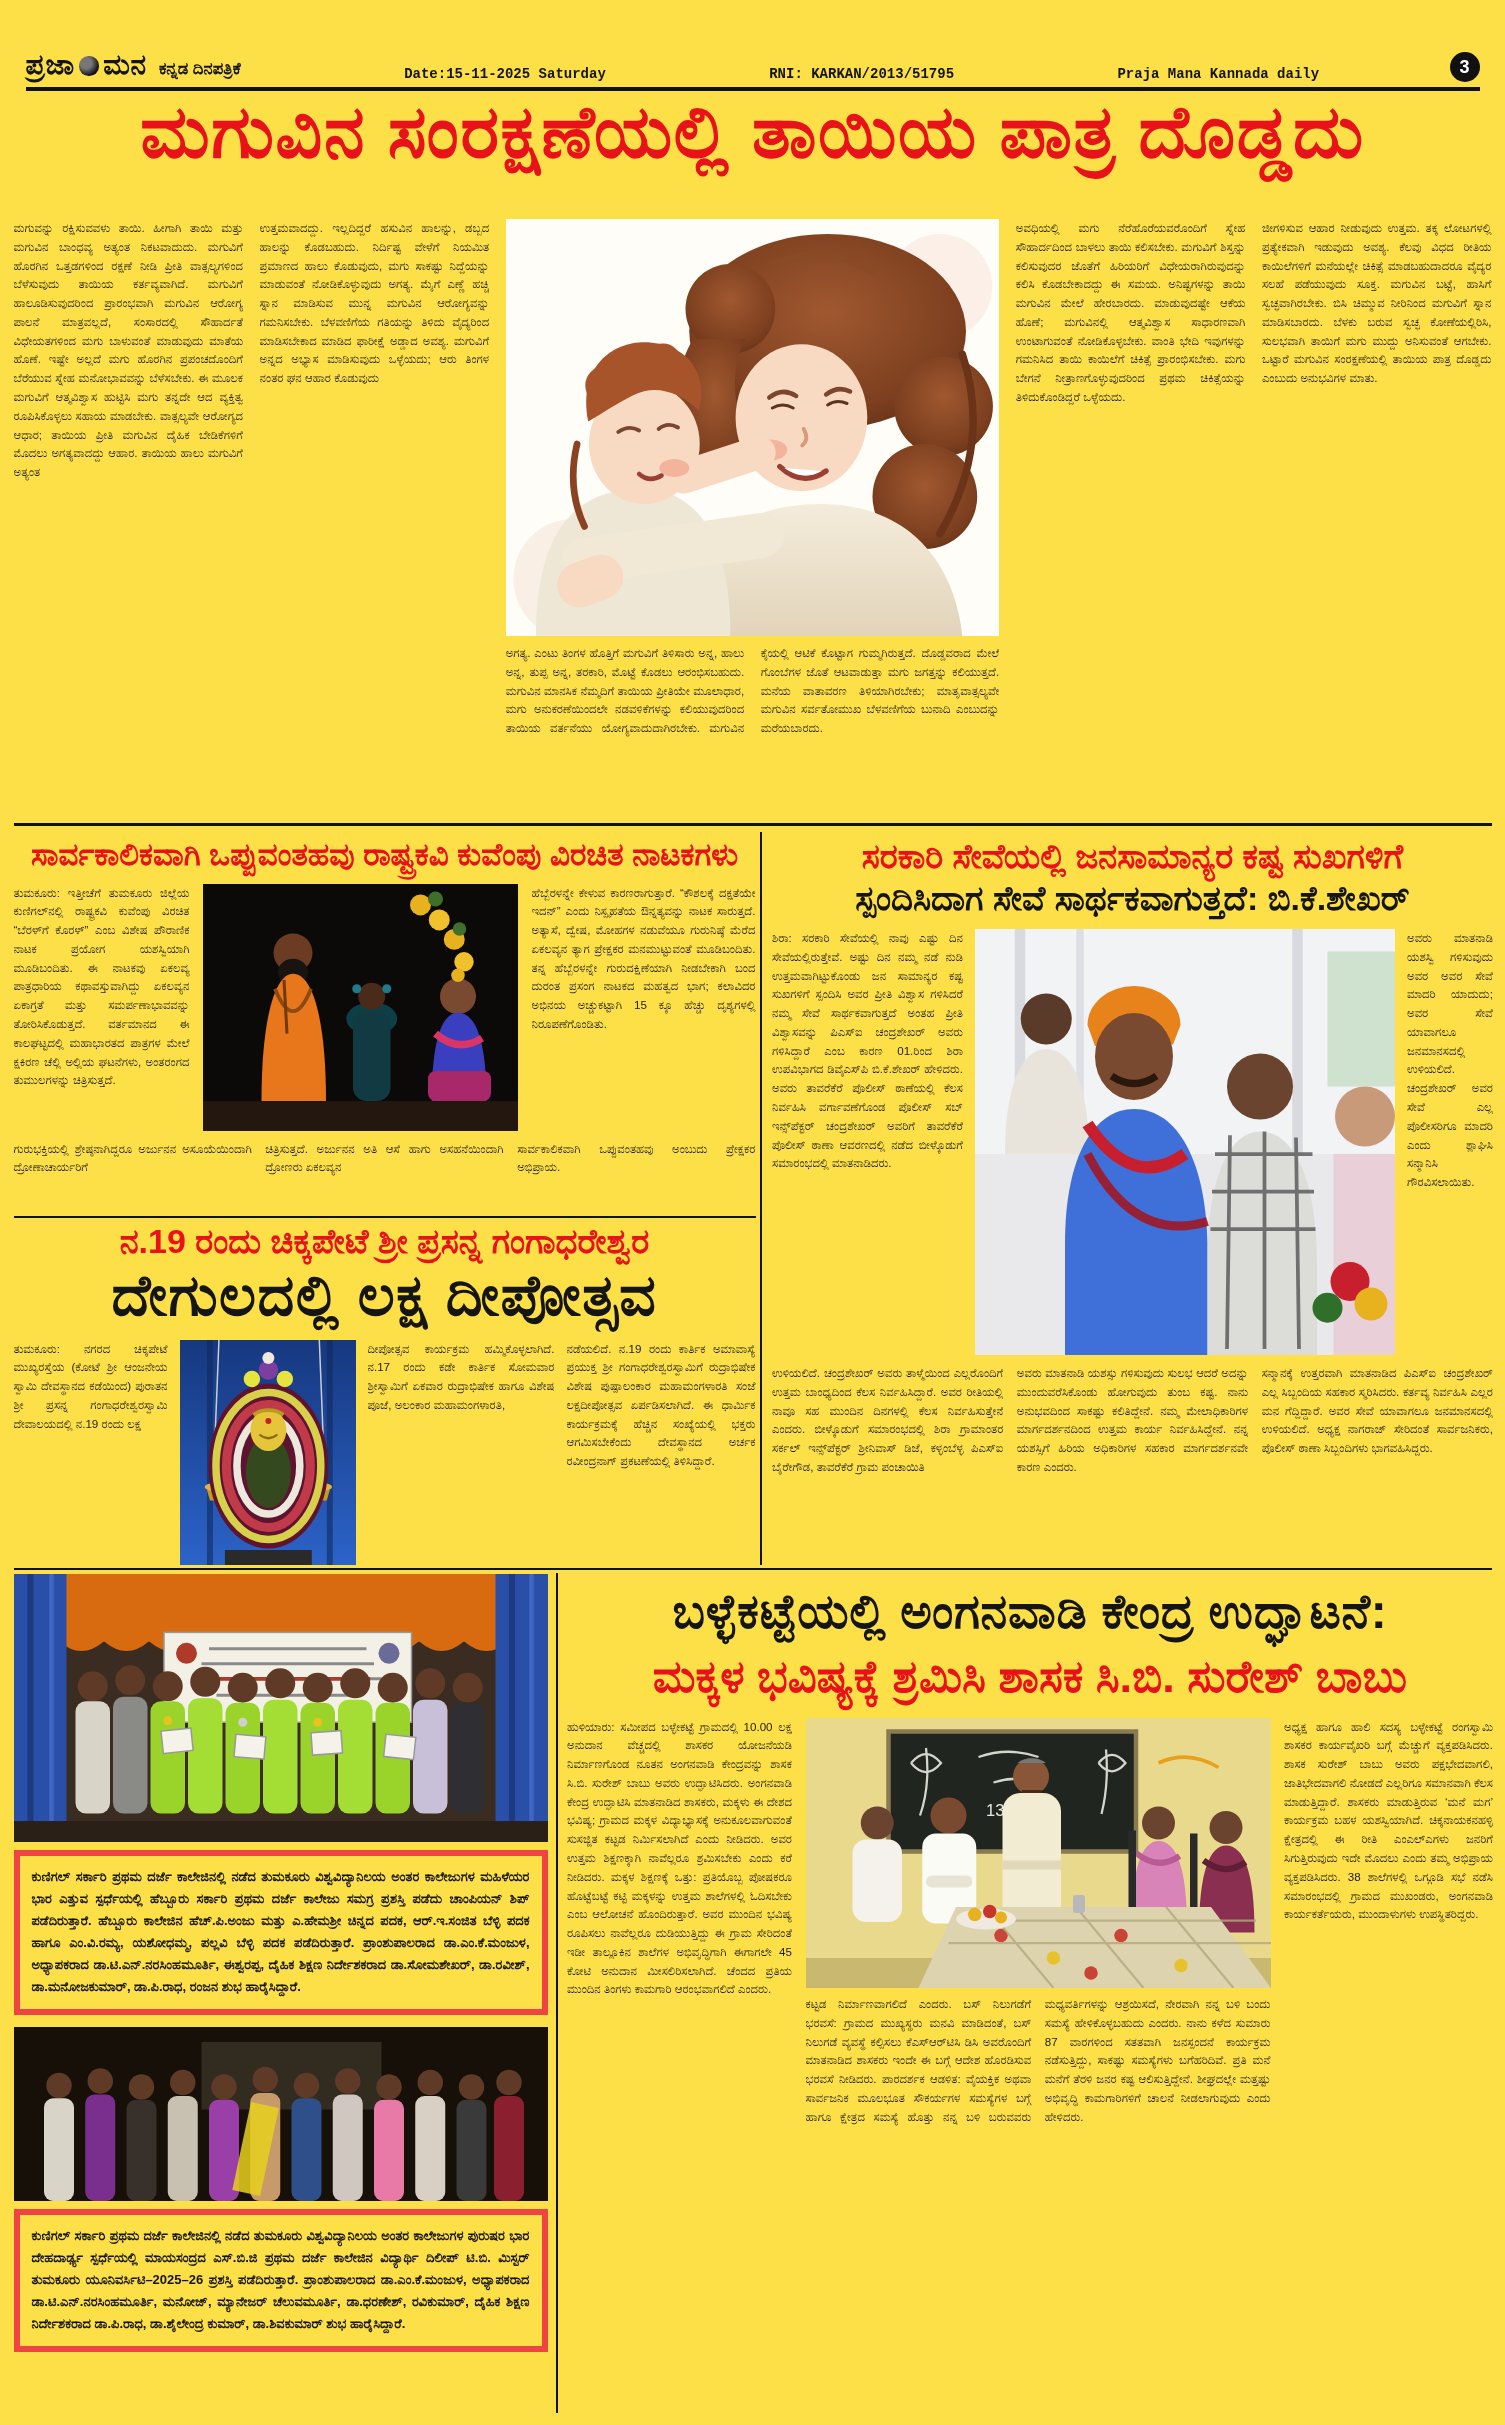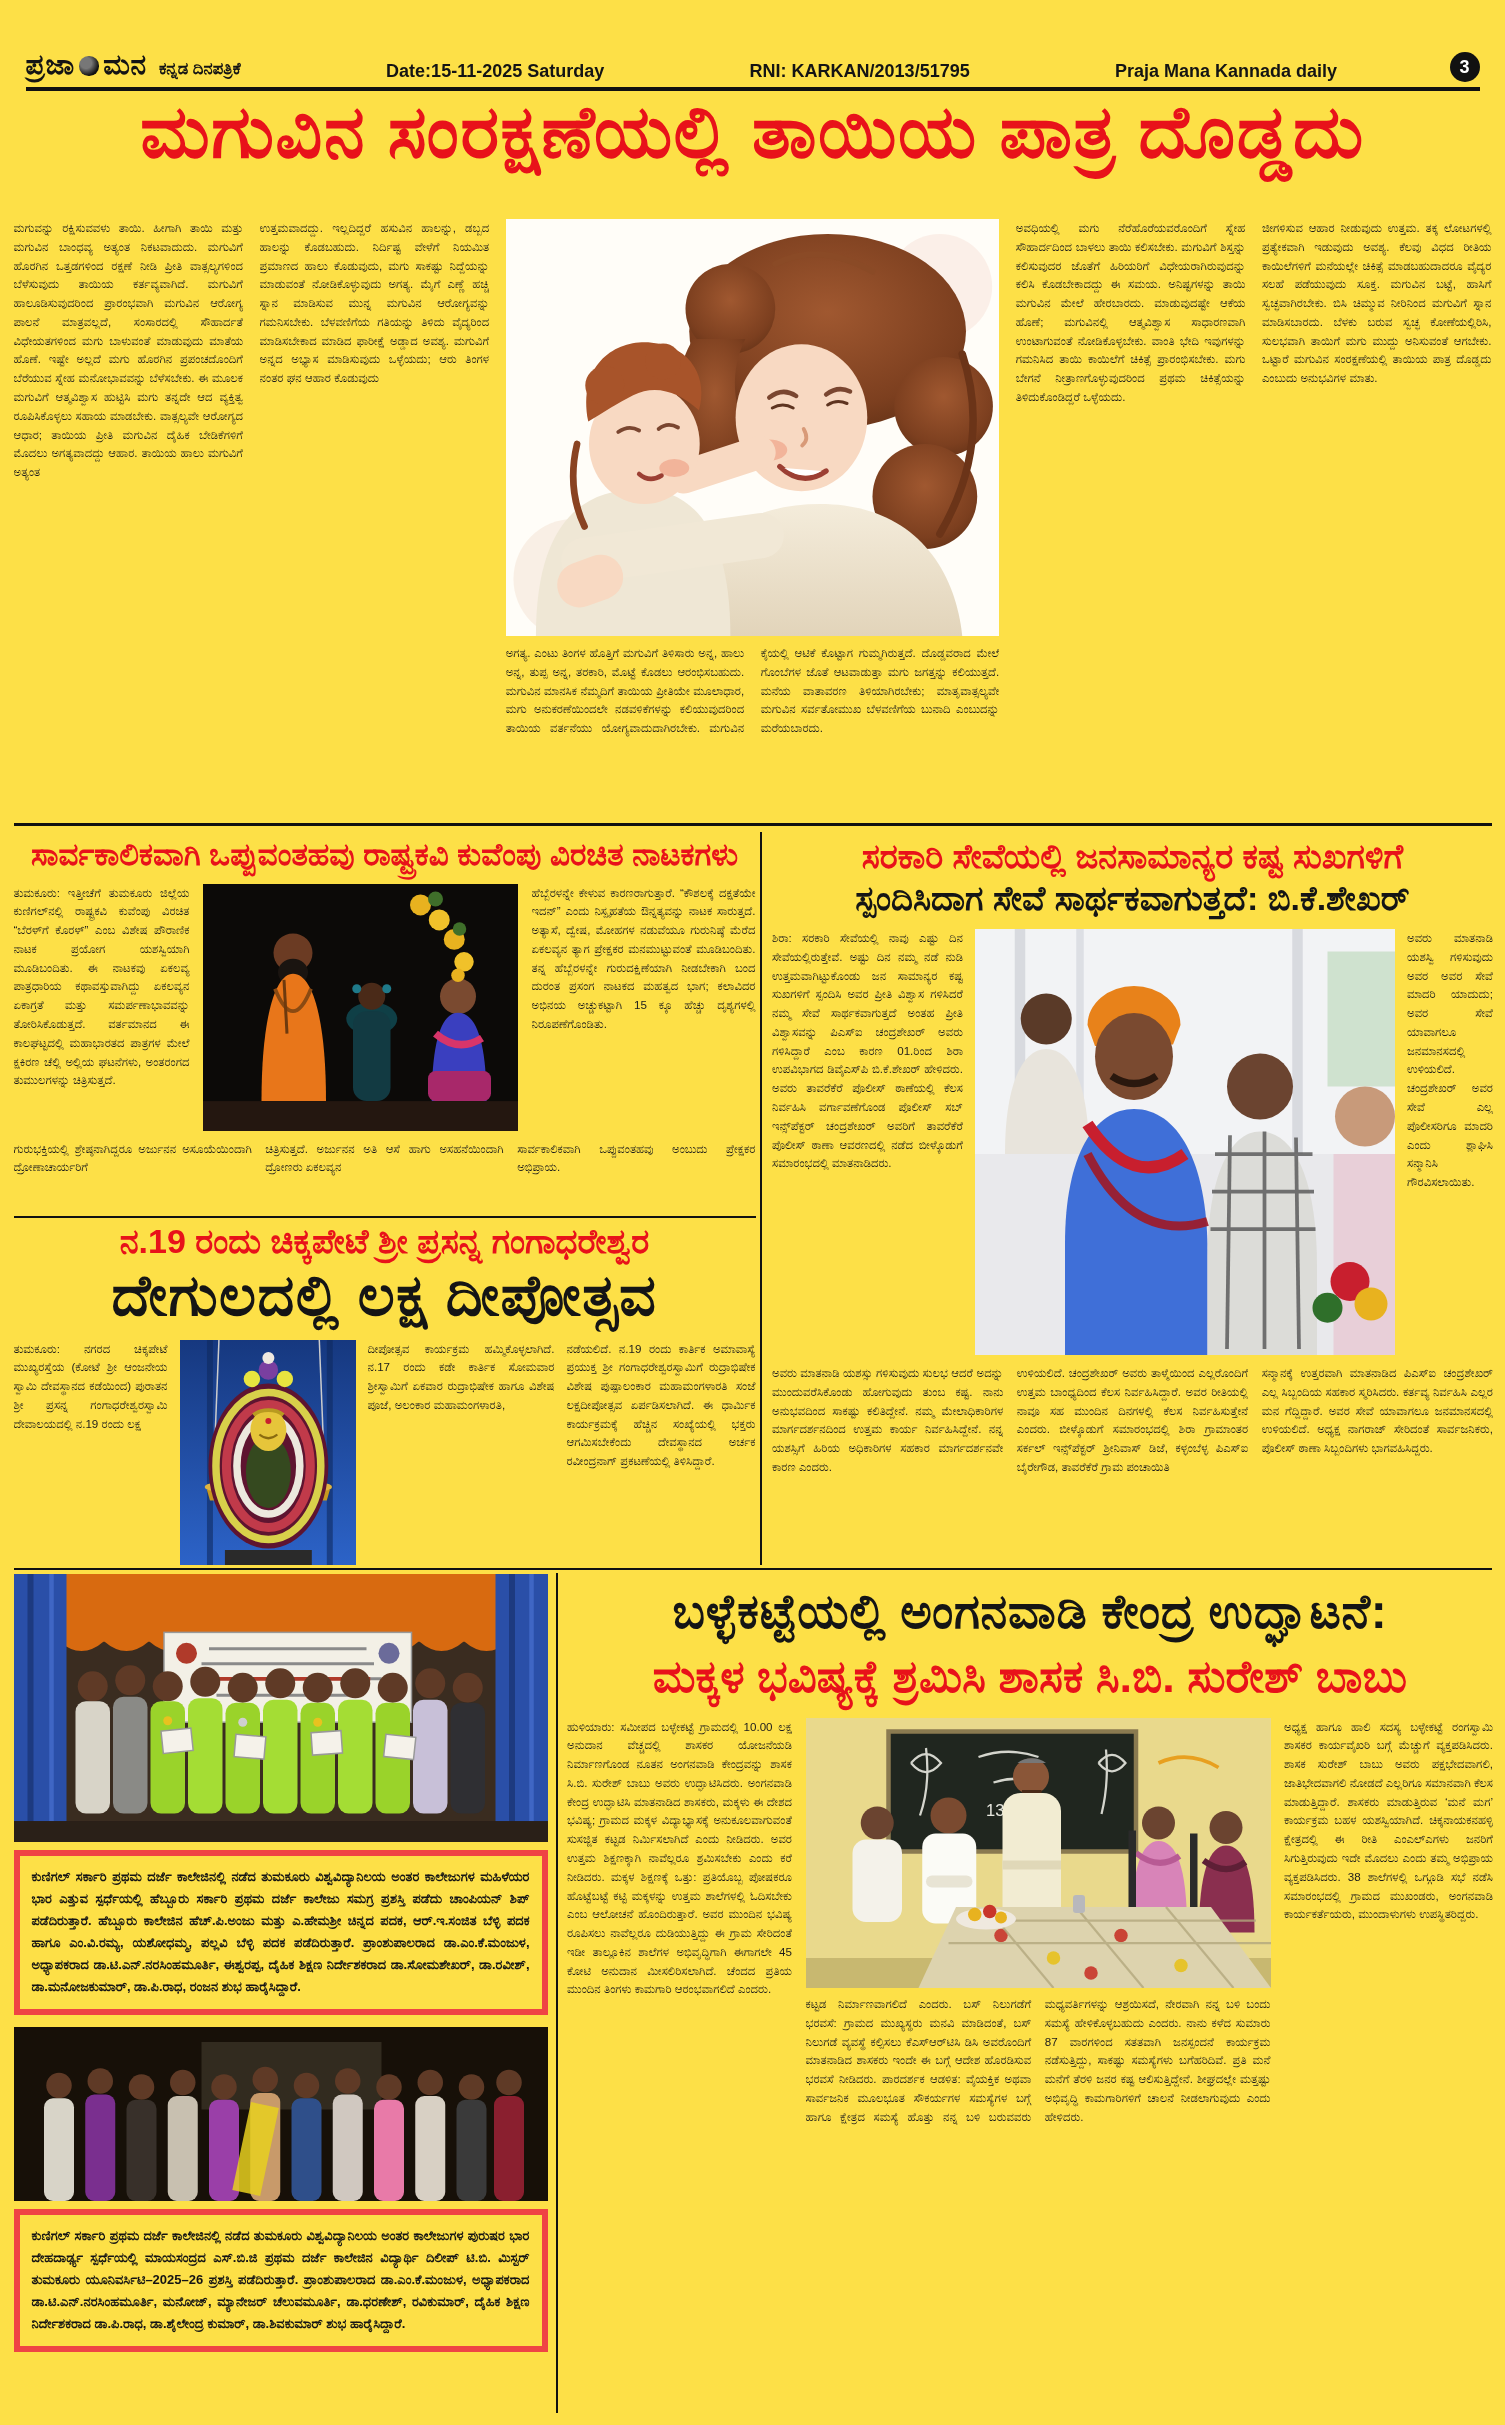--- a/index.html
+++ b/index.html
@@ -6,21 +6,21 @@
   body{width:1505px;font-family:"Liberation Sans",sans-serif;color:#141414;}
   .page{position:relative;width:1505px;height:2426px;background:#fde047;overflow:hidden;}
 
   
   .masthead{position:absolute;top:33px;left:25.5px;right:25.5px;height:49px;
     display:flex;align-items:flex-end;justify-content:space-between;}
   .mh-logo{display:flex;align-items:baseline;gap:4.5px;}
   .mh-logo .big{font-size:28px;font-weight:800;letter-spacing:0.7px;}
   .mh-emblem{width:19.5px;height:19.5px;border-radius:50%;background:radial-gradient(circle at 35% 35%,#777 0 30%,#111 70%);display:inline-block;position:relative;top:1.5px;}
   .mh-sub{font-size:16.5px;font-weight:700;margin-left:7.5px;}
-  .mh-item{font-family:Liberation Sans, sans-serif;font-weight:700;font-size:18px;margin-left:33px;}
+  .mh-item{font-family:Liberation Mono, monospace;font-weight:700;font-size:14px;margin-left:33px;}
   .mh-page{width:30px;height:30px;border-radius:50%;background:#111;color:#fff;
     display:flex;align-items:center;justify-content:center;font-size:18px;font-weight:800;}
   .mh-rule{position:absolute;top:87px;left:25.5px;right:25.5px;height:3.7px;background:#111;}
 
   
   .rule{position:absolute;background:#111;}
 
   
   .lead-headline{position:absolute;top:94px;left:0;width:100%;text-align:center;
     font-size:73px;font-weight:800;color:#e8121a;letter-spacing:1.5px;line-height:1.05;}
@@ -249,22 +249,22 @@
         <rect x="478" y="300" width="82" height="268" fill="#e8cfd8"></rect>
         <circle cx="500" cy="470" r="26" fill="#c81f2e"></circle>
           <circle cx="528" cy="500" r="22" fill="#e8b21f"></circle>
         <circle cx="470" cy="505" r="20" fill="#2f6f2a"></circle>
 
         <path d="M150,300 q62,120 160,90" stroke="#a01825" stroke-width="12" fill="none" opacity="0.9"></path>
       </svg>
       <div class="col bodytxt">ಅವರು ಮಾತನಾಡಿ ಯಶಸ್ವಿ ಗಳಿಸುವುದು ಅವರ ಅವರ ಸೇವೆ ಮಾದರಿ ಯಾದುದು; ಅವರ ಸೇವೆ ಯಾವಾಗಲೂ ಜನಮಾನಸದಲ್ಲಿ ಉಳಿಯಲಿದೆ. ಚಂದ್ರಶೇಖರ್ ಅವರ ಸೇವೆ ಎಲ್ಲ ಪೊಲೀಸರಿಗೂ ಮಾದರಿ ಎಂದು ಶ್ಲಾಘಿಸಿ ಸನ್ಮಾನಿಸಿ ಗೌರವಿಸಲಾಯಿತು.</div>
     </div>
     <div class="shk-below">
+      <div class="col bodytxt">ಉಳಿಯಲಿದೆ. ಚಂದ್ರಶೇಖರ್ ಅವರು ತಾಳ್ಮೆಯಿಂದ ಎಲ್ಲರೊಂದಿಗೆ ಉತ್ತಮ ಬಾಂಧ್ಯದಿಂದ ಕೆಲಸ ನಿರ್ವಹಿಸಿದ್ದಾರೆ. ಅವರ ರೀತಿಯಲ್ಲಿ ನಾವೂ ಸಹ ಮುಂದಿನ ದಿನಗಳಲ್ಲಿ ಕೆಲಸ ನಿರ್ವಹಿಸುತ್ತೇನೆ ಎಂದರು. ಬೀಳ್ಕೊಡುಗೆ ಸಮಾರಂಭದಲ್ಲಿ ಶಿರಾ ಗ್ರಾಮಾಂತರ ಸರ್ಕಲ್ ಇನ್ಸ್‌ಪೆಕ್ಟರ್ ಶ್ರೀನಿವಾಸ್ ಡಿಜೆ, ಕಳ್ಳಂಬೆಳ್ಳ ಪಿಎಸ್‌ಐ ಬೈರೇಗೌಡ, ತಾವರೆಕೆರೆ ಗ್ರಾಮ ಪಂಚಾಯಿತಿ</div>
       <div class="col bodytxt">ಅವರು ಮಾತನಾಡಿ ಯಶಸ್ಸು ಗಳಿಸುವುದು ಸುಲಭ ಆದರೆ ಅದನ್ನು ಮುಂದುವರೆಸಿಕೊಂಡು ಹೋಗುವುದು ತುಂಬ ಕಷ್ಟ. ನಾನು ಅನುಭವದಿಂದ ಸಾಕಷ್ಟು ಕಲಿತಿದ್ದೇನೆ. ನಮ್ಮ ಮೇಲಾಧಿಕಾರಿಗಳ ಮಾರ್ಗದರ್ಶನದಿಂದ ಉತ್ತಮ ಕಾರ್ಯ ನಿರ್ವಹಿಸಿದ್ದೇನೆ. ನನ್ನ ಯಶಸ್ಸಿಗೆ ಹಿರಿಯ ಅಧಿಕಾರಿಗಳ ಸಹಕಾರ ಮಾರ್ಗದರ್ಶನವೇ ಕಾರಣ ಎಂದರು.</div>
-      <div class="col bodytxt">ಉಳಿಯಲಿದೆ. ಚಂದ್ರಶೇಖರ್ ಅವರು ತಾಳ್ಮೆಯಿಂದ ಎಲ್ಲರೊಂದಿಗೆ ಉತ್ತಮ ಬಾಂಧ್ಯದಿಂದ ಕೆಲಸ ನಿರ್ವಹಿಸಿದ್ದಾರೆ. ಅವರ ರೀತಿಯಲ್ಲಿ ನಾವೂ ಸಹ ಮುಂದಿನ ದಿನಗಳಲ್ಲಿ ಕೆಲಸ ನಿರ್ವಹಿಸುತ್ತೇನೆ ಎಂದರು. ಬೀಳ್ಕೊಡುಗೆ ಸಮಾರಂಭದಲ್ಲಿ ಶಿರಾ ಗ್ರಾಮಾಂತರ ಸರ್ಕಲ್ ಇನ್ಸ್‌ಪೆಕ್ಟರ್ ಶ್ರೀನಿವಾಸ್ ಡಿಜೆ, ಕಳ್ಳಂಬೆಳ್ಳ ಪಿಎಸ್‌ಐ ಬೈರೇಗೌಡ, ತಾವರೆಕೆರೆ ಗ್ರಾಮ ಪಂಚಾಯಿತಿ</div>
       <div class="col bodytxt">ಸನ್ಮಾನಕ್ಕೆ ಉತ್ತರವಾಗಿ ಮಾತನಾಡಿದ ಪಿಎಸ್‌ಐ ಚಂದ್ರಶೇಖರ್ ಎಲ್ಲ ಸಿಬ್ಬಂದಿಯ ಸಹಕಾರ ಸ್ಮರಿಸಿದರು. ಕರ್ತವ್ಯ ನಿರ್ವಹಿಸಿ ಎಲ್ಲರ ಮನ ಗೆದ್ದಿದ್ದಾರೆ. ಅವರ ಸೇವೆ ಯಾವಾಗಲೂ ಜನಮಾನಸದಲ್ಲಿ ಉಳಿಯಲಿದೆ. ಅಧ್ಯಕ್ಷ ನಾಗರಾಜ್ ಸೇರಿದಂತೆ ಸಾರ್ವಜನಿಕರು, ಪೊಲೀಸ್ ಠಾಣಾ ಸಿಬ್ಬಂದಿಗಳು ಭಾಗವಹಿಸಿದ್ದರು.</div>
     </div>
   </div>
 
   <div class="rule" style="top:1216px;left:13.5px;width:742px;height:2.2px;"></div>
   <div class="sec-deepa">
     <div class="head1 sec-head-red">ನ.19 ರಂದು ಚಿಕ್ಕಪೇಟೆ ಶ್ರೀ ಪ್ರಸನ್ನ ಗಂಗಾಧರೇಶ್ವರ</div>
     <div class="head2 sec-head-black">ದೇಗುಲದಲ್ಲಿ ಲಕ್ಷ ದೀಪೋತ್ಸವ</div>
     <div class="deepa-grid">
       <div class="col bodytxt">ತುಮಕೂರು: ನಗರದ ಚಿಕ್ಕಪೇಟೆ ಮುಖ್ಯರಸ್ತೆಯ (ಕೋಟೆ ಶ್ರೀ ಆಂಜನೇಯ ಸ್ವಾಮಿ ದೇವಸ್ಥಾನದ ಕಡೆಯಿಂದ) ಪುರಾತನ ಶ್ರೀ ಪ್ರಸನ್ನ ಗಂಗಾಧರೇಶ್ವರಸ್ವಾಮಿ ದೇವಾಲಯದಲ್ಲಿ ನ.19 ರಂದು ಲಕ್ಷ</div>

